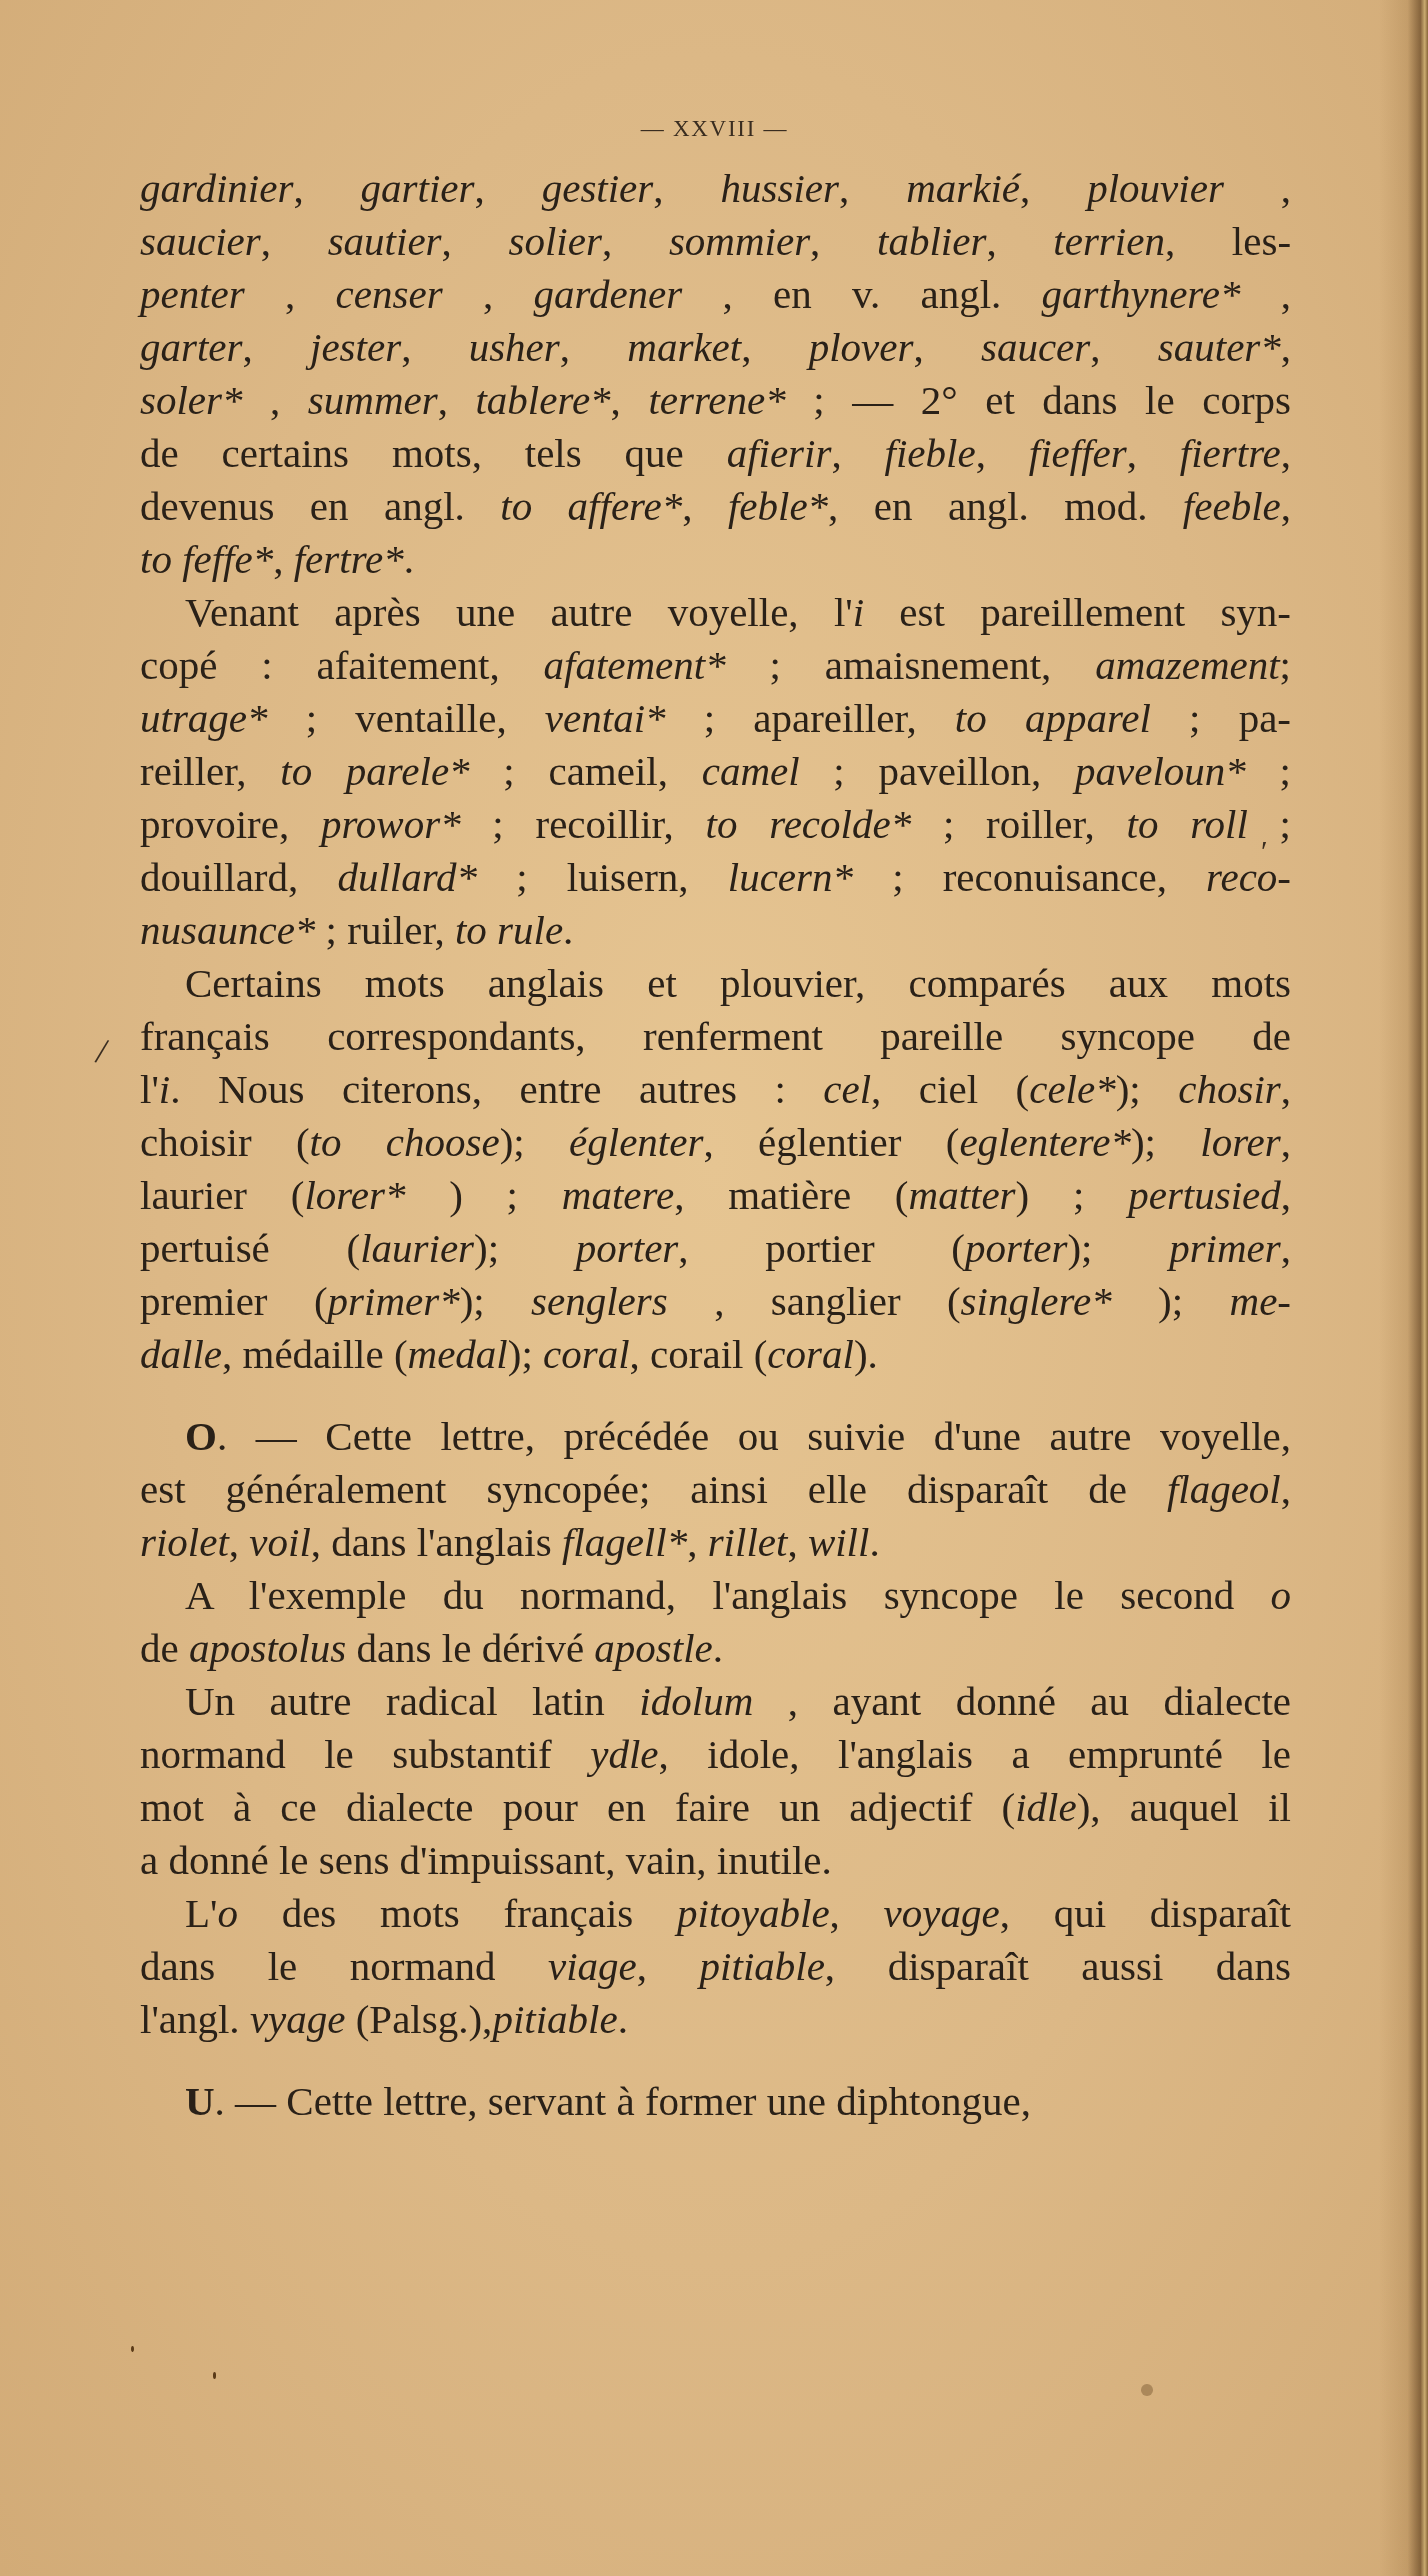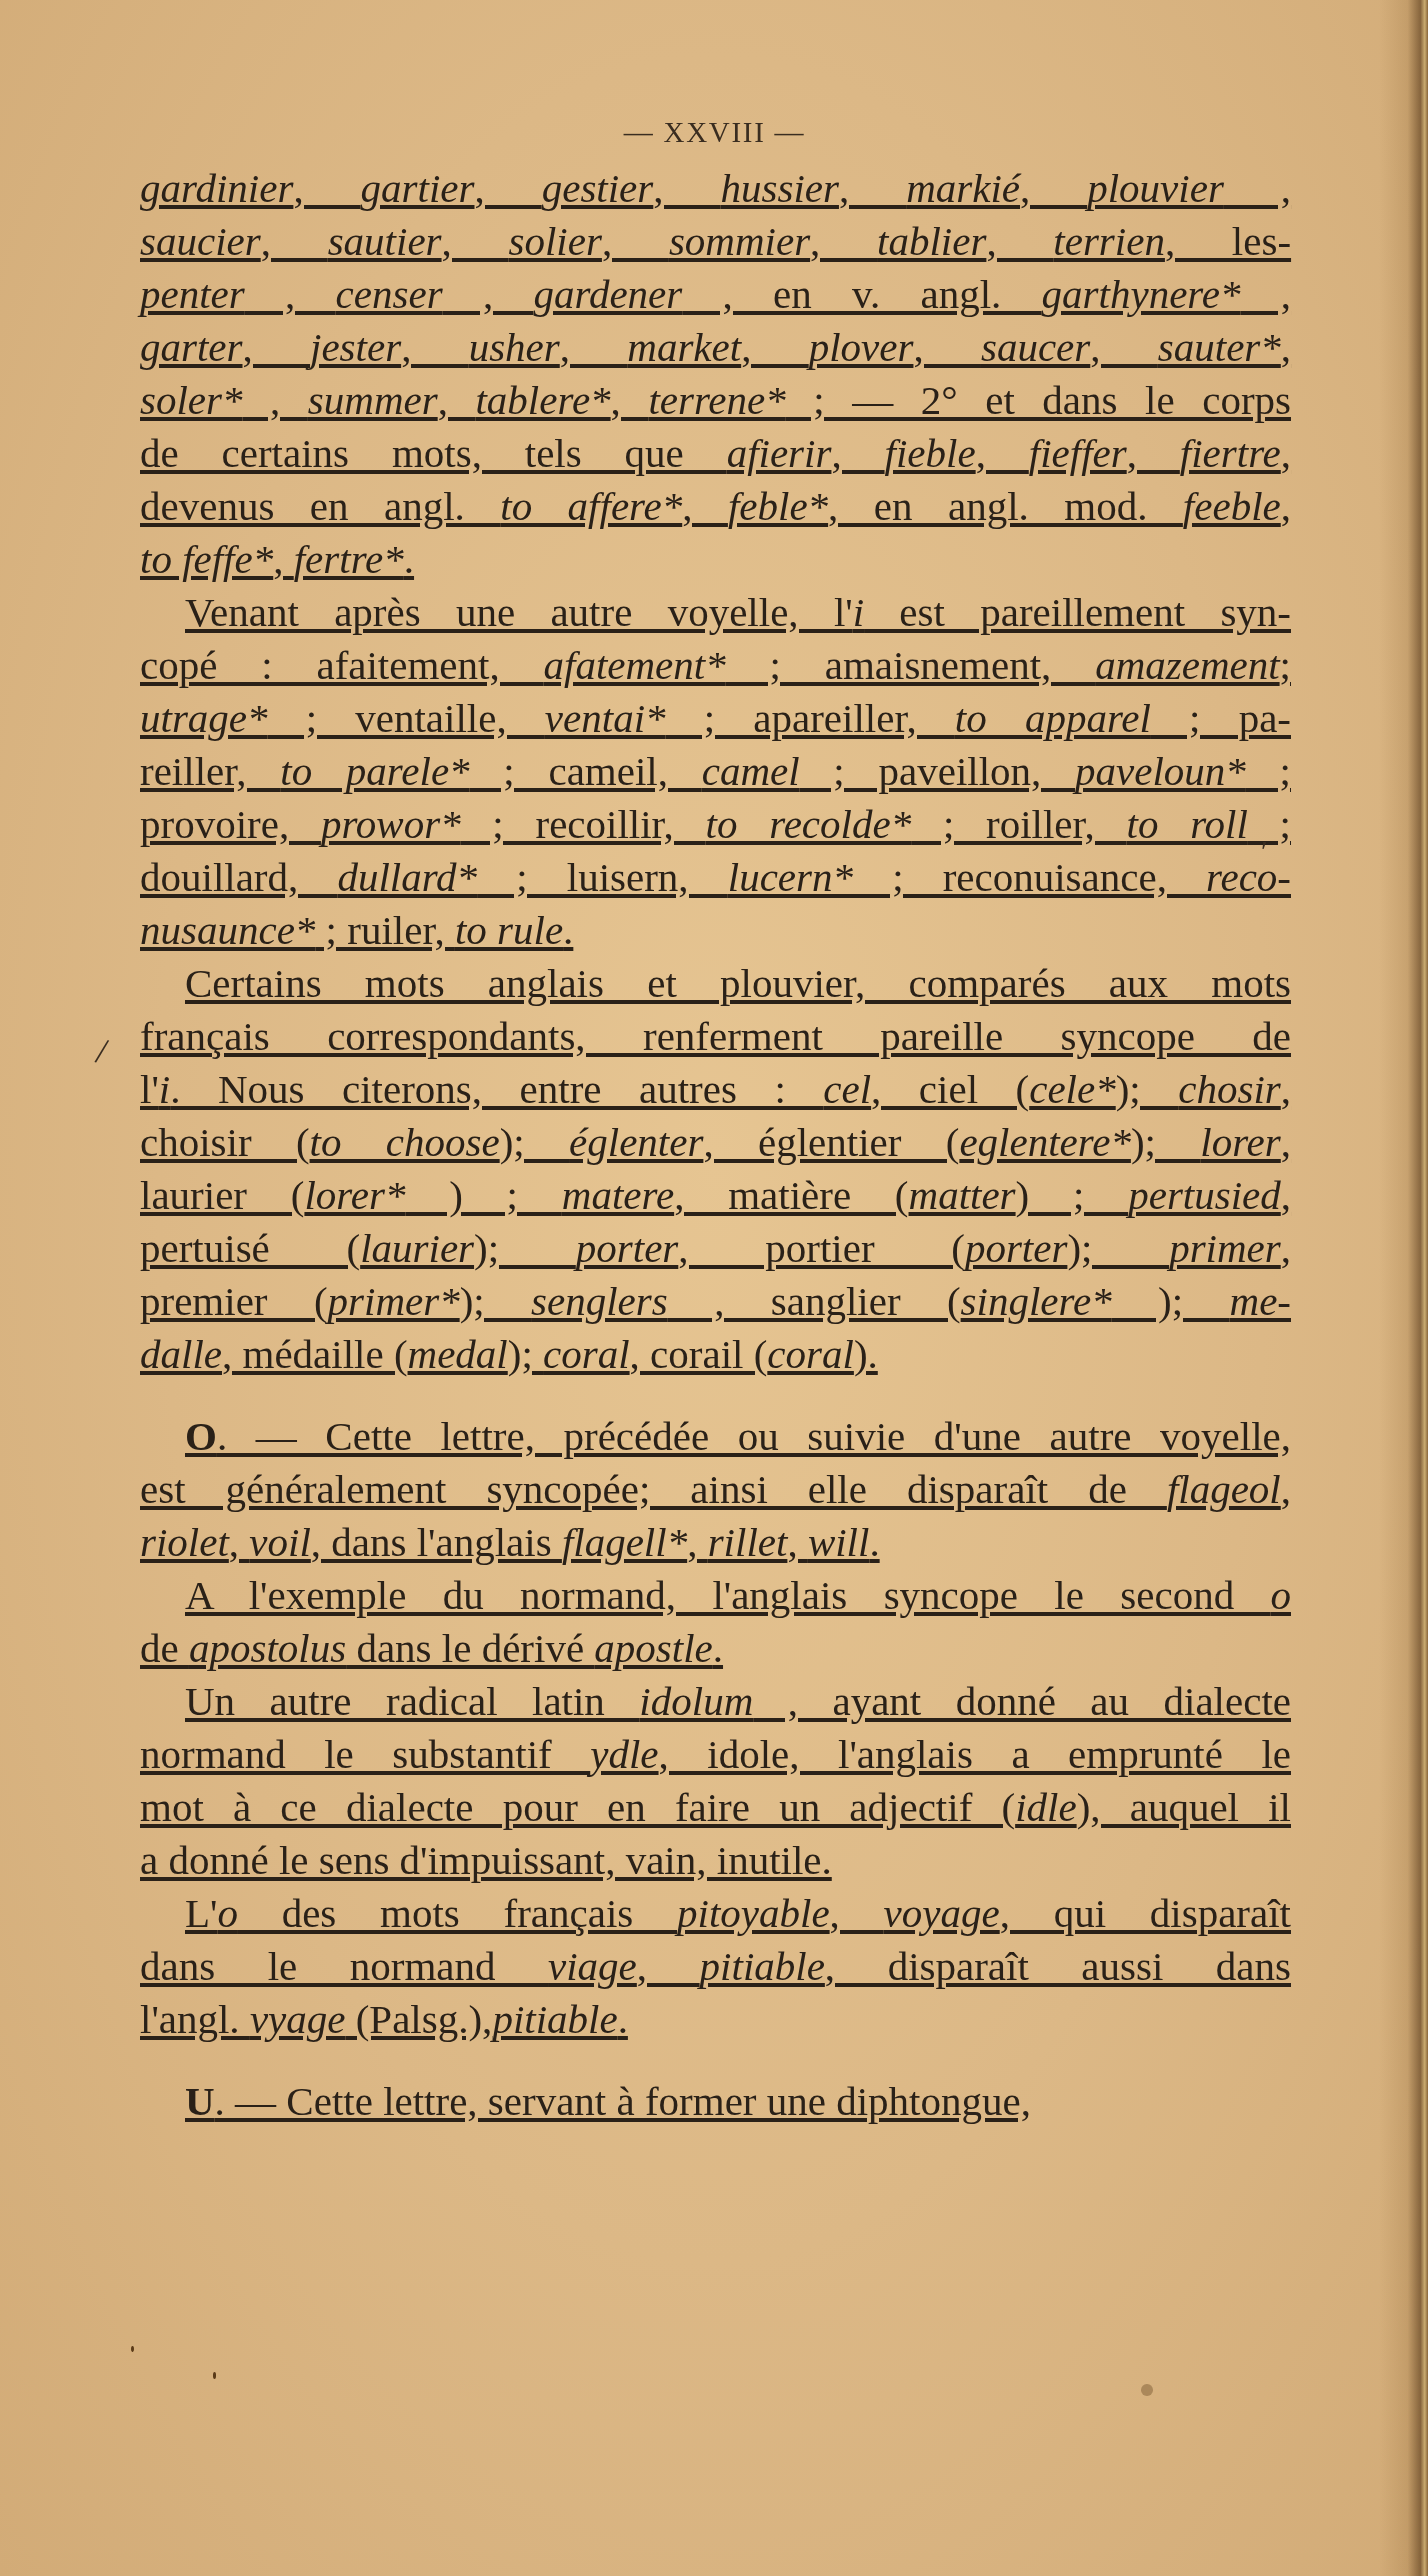--- a/index.html
+++ b/index.html
@@ -15,32 +15,31 @@
   .page {
     position: absolute; inset: 0;
     background:
       linear-gradient(90deg, rgba(0,0,0,0) 0%, rgba(0,0,0,0) 96.5%, rgba(120,80,30,0.18) 98.5%, rgba(70,40,10,0.55) 99.4%, rgba(200,170,110,0.9) 99.7%, rgba(90,55,20,0.8) 100%),
       radial-gradient(ellipse at 50% 45%, #e6c592 0%, #dcb886 55%, #d2ab77 100%);
   }
   .page-number {
     position: absolute;
     top: 116px; left: 0; width: 1429px;
     text-align: center;
-    font-size: 29px;
+    font-size: 23px;
     letter-spacing: 1.7px;
     color: #3a2d20;
   }
   .body-text {
     position: absolute;
     left: 140px;
     width: 1151px;
     top: 162px;
     font-size: 41px;
     line-height: 53px;
-    text-decoration: underline;
   }
   .line {
     display: block;
     white-space: nowrap;
     text-align: justify;
     text-align-last: justify;
     height: 53px;
     overflow: visible;
   }
   .line.last { text-align-last: left; }

